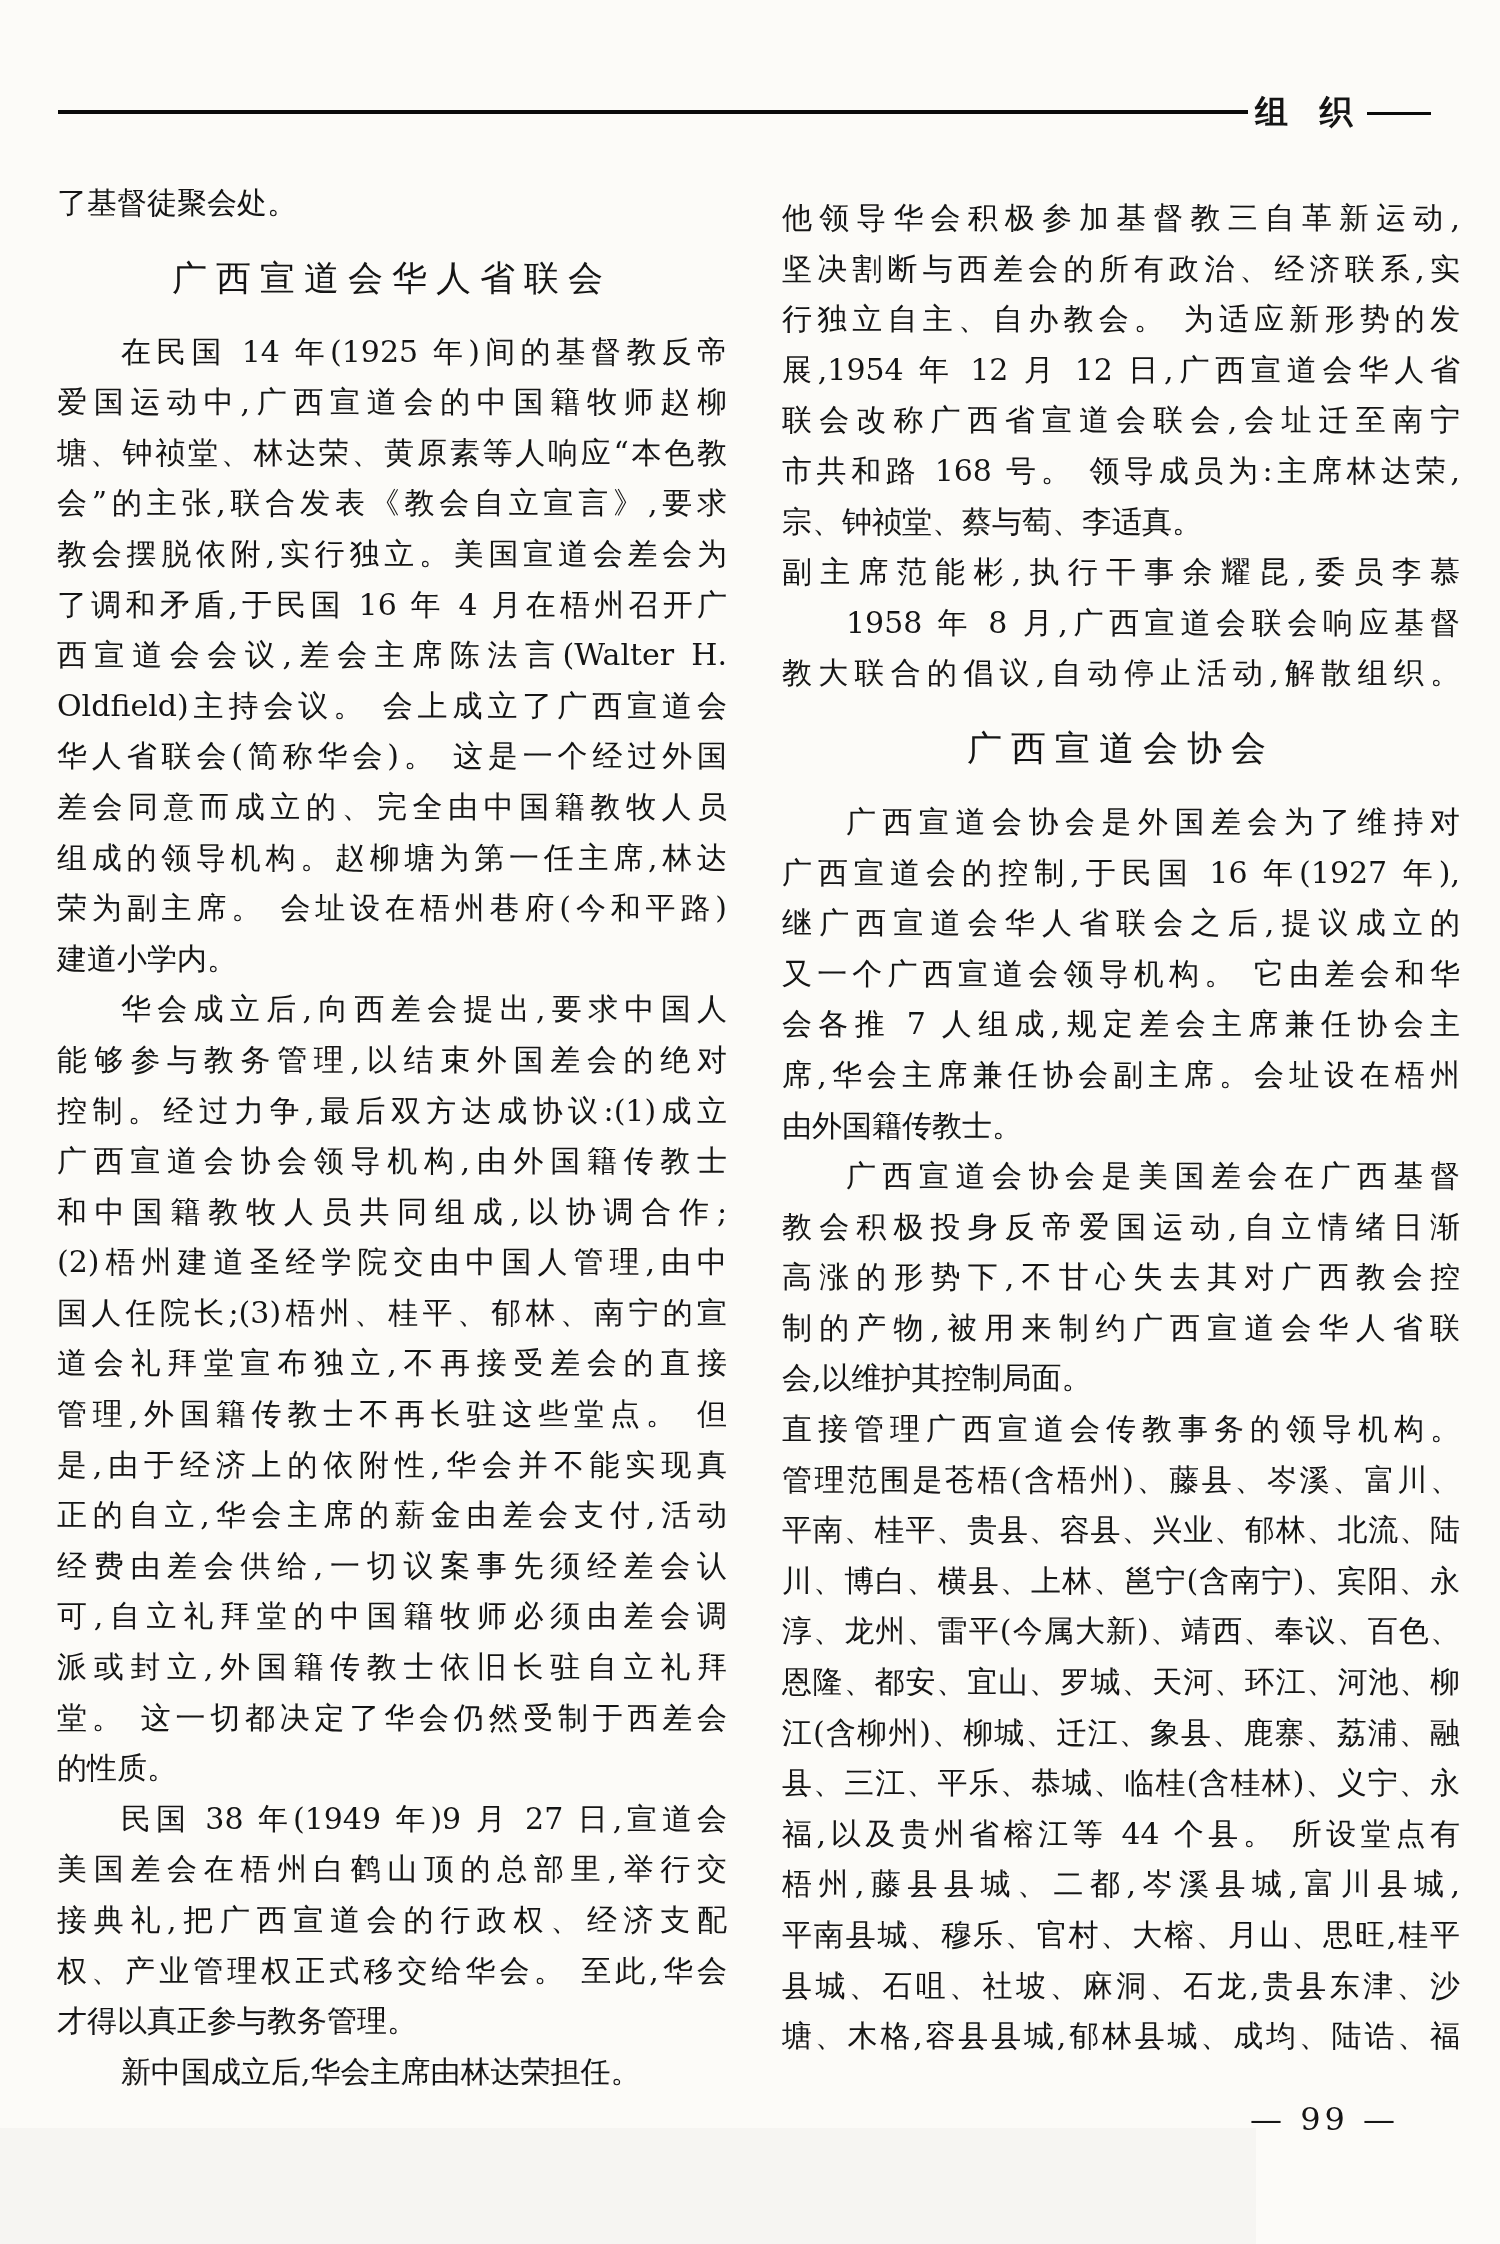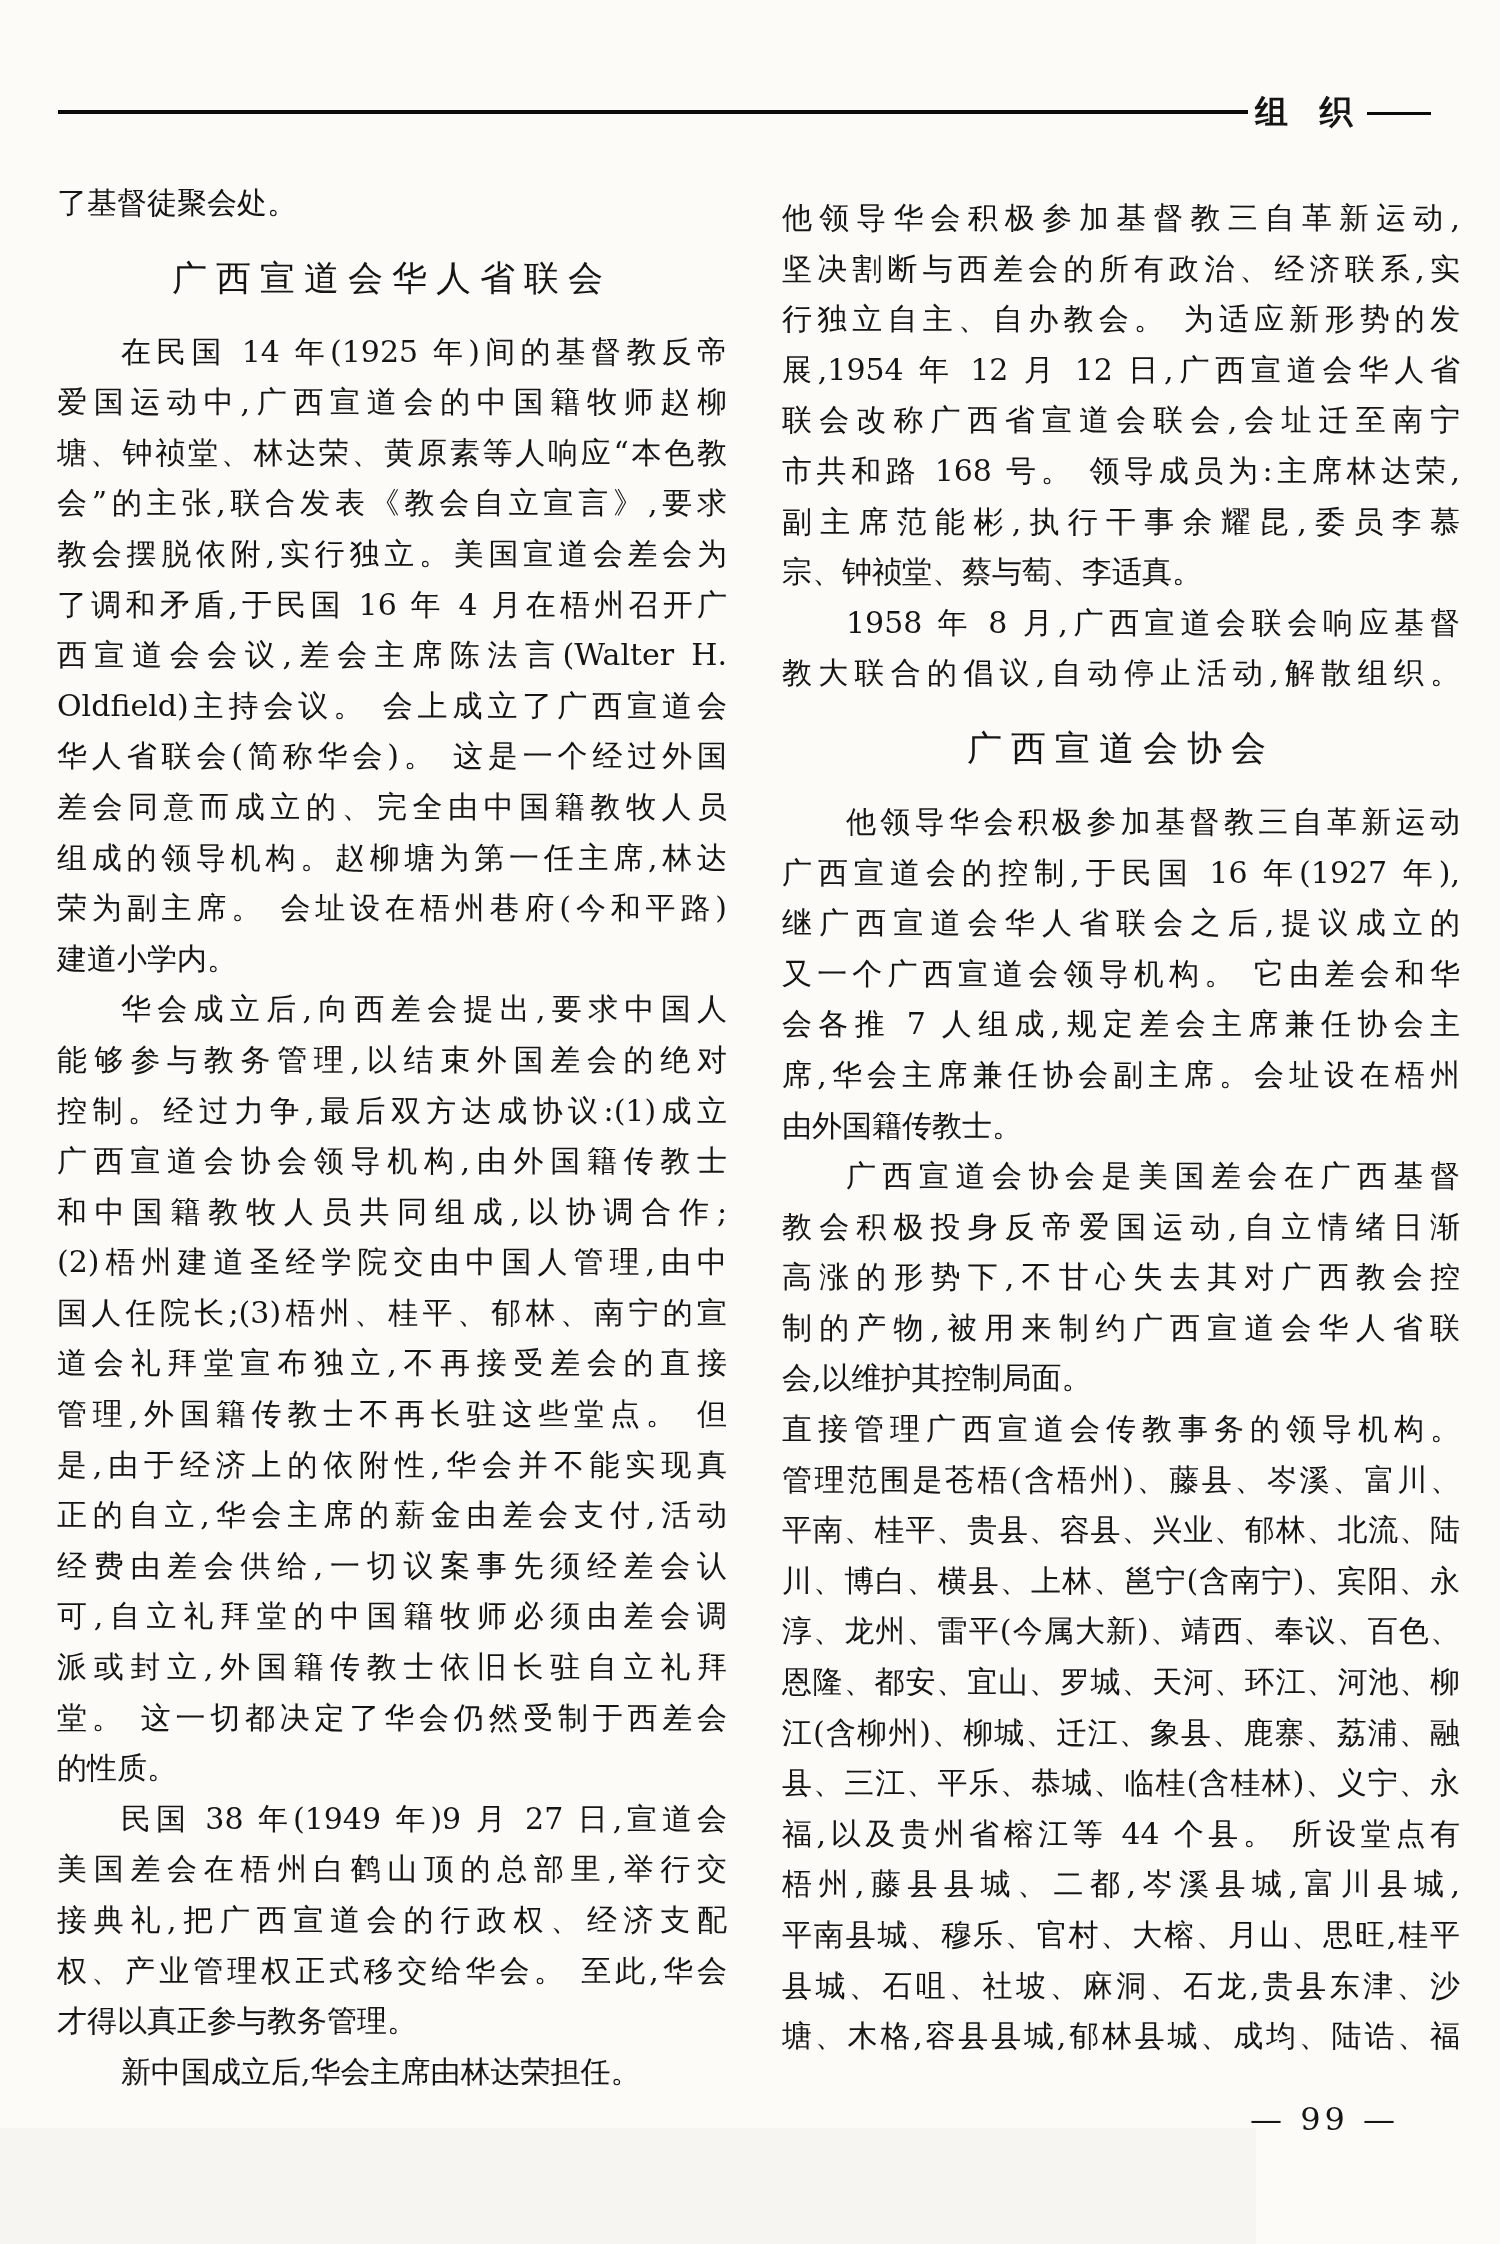--- a/index.html
+++ b/index.html
@@ -113,26 +113,26 @@
     <div class="line">才得以真正参与教务管理。</div>
     <div class="line indent">新中国成立后,华会主席由林达荣担任。</div>
   </div>
 <div class="col col-right">
     <div class="line fill">他领导华会积极参加基督教三自革新运动,</div>
     <div class="line fill">坚决割断与西差会的所有政治、经济联系,实</div>
     <div class="line fill">行独立自主、自办教会。 为适应新形势的发</div>
     <div class="line fill">展,1954 年 12 月 12 日,广西宣道会华人省</div>
     <div class="line fill">联会改称广西省宣道会联会,会址迁至南宁</div>
     <div class="line fill">市共和路 168 号。 领导成员为:主席林达荣,</div>
+    <div class="line">宗、钟祯堂、蔡与萄、李适真。</div>
     <div class="line fill">副主席范能彬,执行干事余耀昆,委员李慕</div>
-    <div class="line">宗、钟祯堂、蔡与萄、李适真。</div>
     <div class="line fill indent">1958 年 8 月,广西宣道会联会响应基督</div>
     <div class="line fill">教大联合的倡议,自动停止活动,解散组织。</div>
     <div class="line heading">广西宣道会协会</div>
-    <div class="line fill indent">他领导华会积极参加基督教三自革新运动</div>
+    <div class="line fill indent">广西宣道会协会是外国差会为了维持对</div>
     <div class="line fill">广西宣道会的控制,于民国 16 年(1927 年),</div>
     <div class="line fill">继广西宣道会华人省联会之后,提议成立的</div>
     <div class="line fill">又一个广西宣道会领导机构。 它由差会和华</div>
     <div class="line fill">会各推 7 人组成,规定差会主席兼任协会主</div>
     <div class="line fill">席,华会主席兼任协会副主席。会址设在梧州</div>
     <div class="line">由外国籍传教士。</div>
     <div class="line fill indent">广西宣道会协会是美国差会在广西基督</div>
     <div class="line fill">教会积极投身反帝爱国运动,自立情绪日渐</div>
     <div class="line fill">高涨的形势下,不甘心失去其对广西教会控</div>
     <div class="line fill">制的产物,被用来制约广西宣道会华人省联</div>

